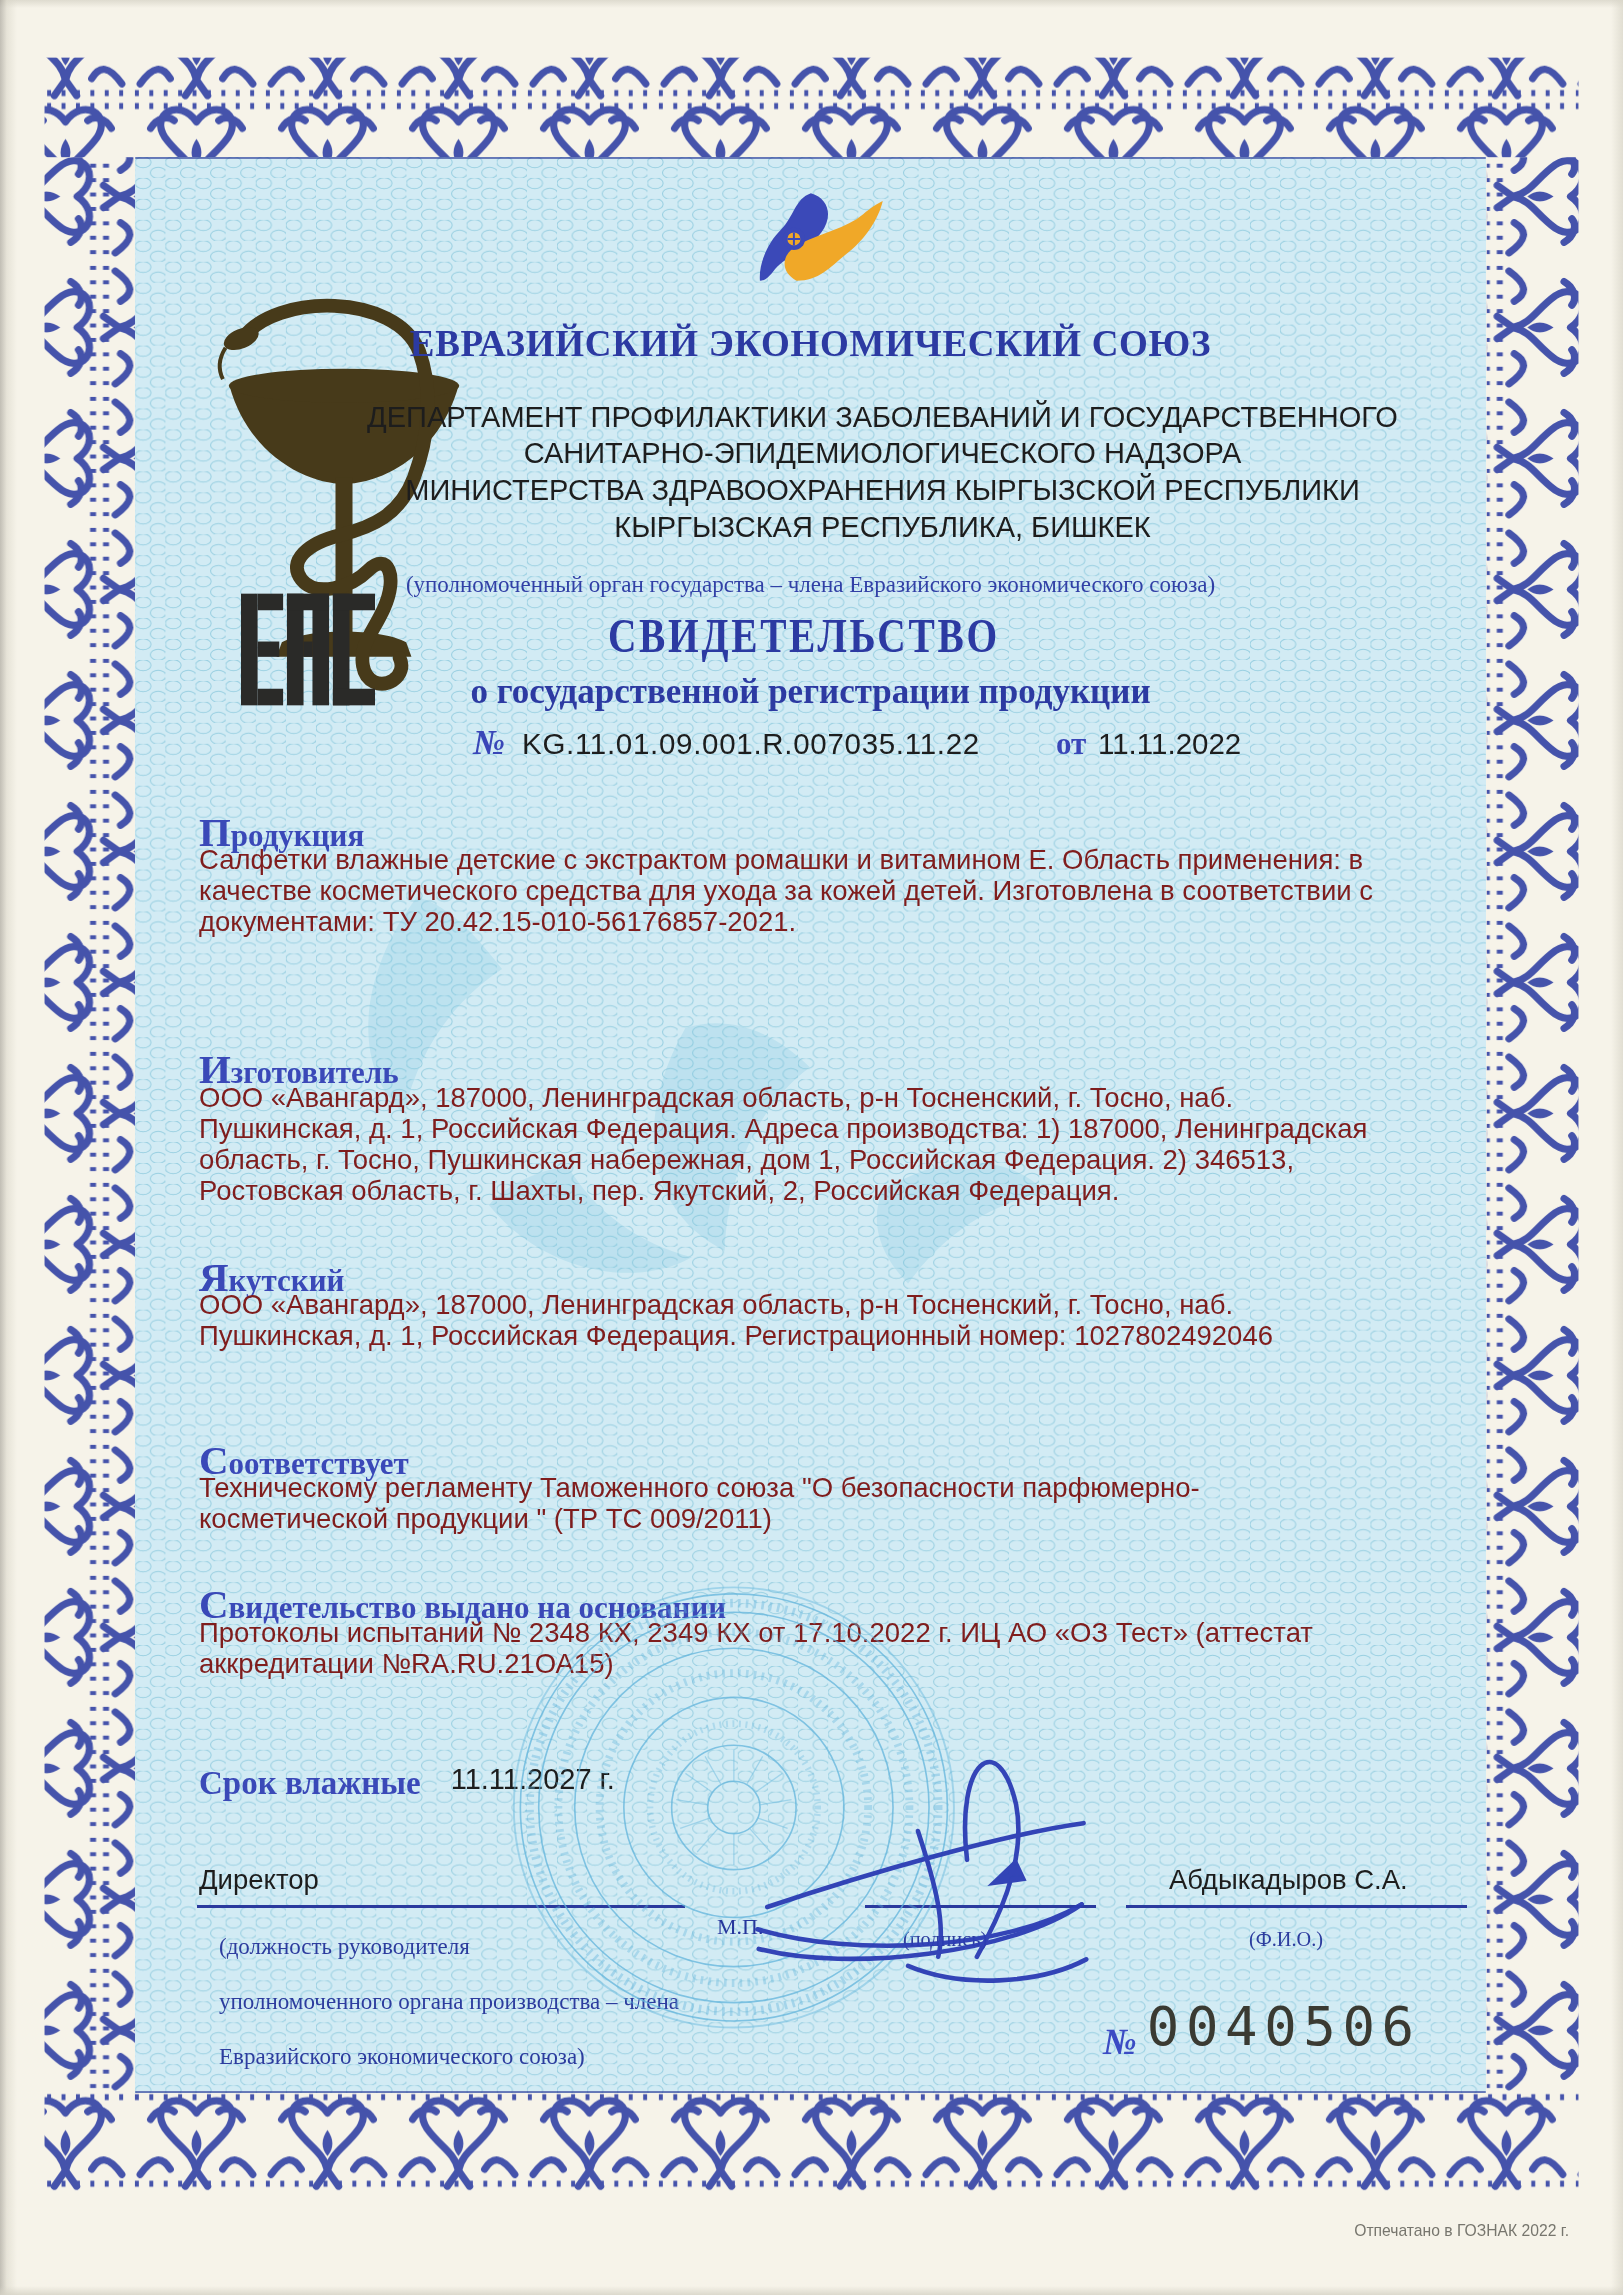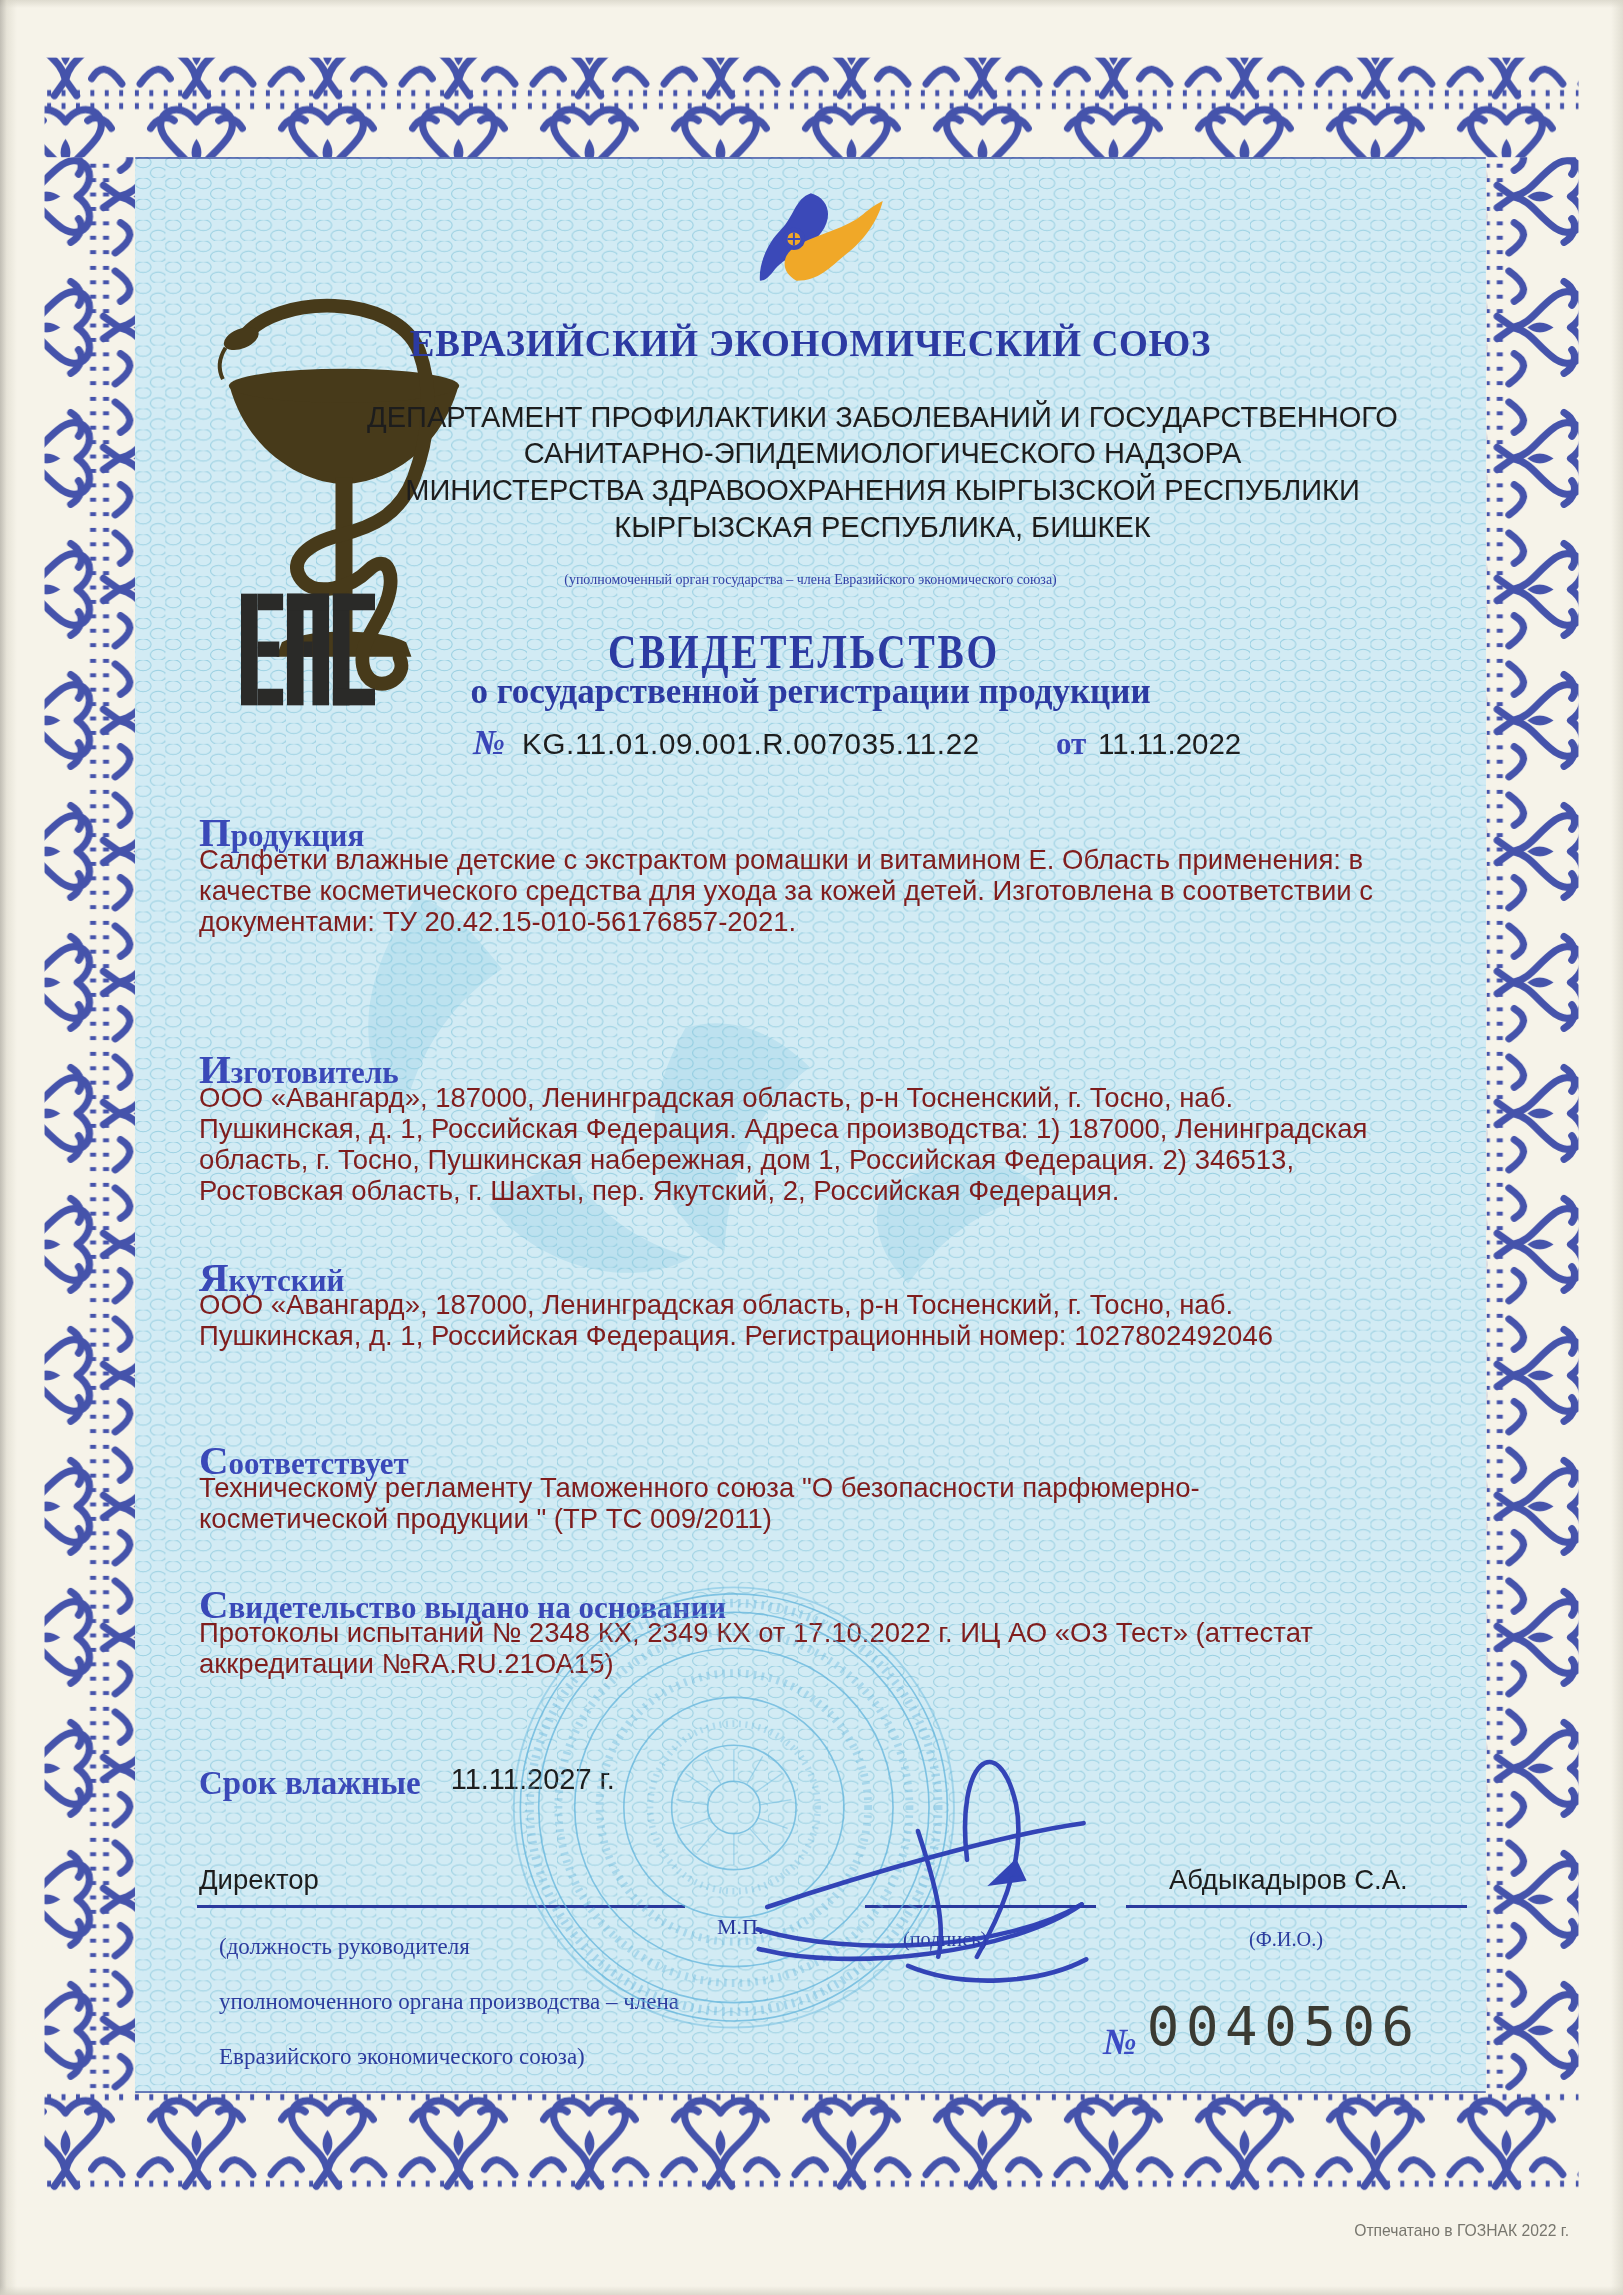--- a/index.html
+++ b/index.html
@@ -21,23 +21,23 @@
   .overlay{position:absolute;left:0;top:0;pointer-events:none;}
 
   
   .serifB{font-family:"Liberation Serif",serif;font-weight:bold;}
   .serif{font-family:"Liberation Serif",serif;}
   .sans{font-family:"Liberation Sans",sans-serif;}
 
   #union-title{left:0;top:165px;width:1351px;text-align:center;color:#2c3aa2;font-size:37px;letter-spacing:0.7px;}
   .dept{left:0;width:1495px;text-align:center;color:#1d1d1d;font-size:29px;}
   #dept0{top:244px;} #dept1{top:280px;} #dept2{top:317px;} #dept3{top:354px;}
-  #auth-note{left:0;top:415px;width:1351px;text-align:center;color:#3140a6;font-size:14px;}
-
-  #cert-title{left:0;top:467px;width:1337px;text-align:center;color:#2c3aa2;}
+  #auth-note{left:0;top:415px;width:1351px;text-align:center;color:#3140a6;font-size:23px;}
+
+  #cert-title{left:0;top:451px;width:1337px;text-align:center;color:#2c3aa2;}
   #cert-title span{display:inline-block;font-size:48px;letter-spacing:3.3px;transform:scaleX(.82);}
   #cert-subtitle{left:0;top:515px;width:1351px;text-align:center;color:#2c3aa2;font-size:35px;}
   #number-row{left:338px;top:566px;white-space:nowrap;}
   #number-row .no{color:#3946b8;font-size:35px;font-style:italic;}
   #number-row .num{color:#1d1d1d;font-size:29.5px;letter-spacing:0.7px;margin-left:17px;}
   #number-row .ot{color:#3946b8;font-size:31px;margin-left:76px;}
   #number-row .date{color:#1d1d1d;font-size:29.5px;margin-left:11.8px;}
   .sec-title{position:absolute;left:0;color:#3a49b8;font-size:31px;line-height:31px;}
   .sec-title::first-letter{font-size:1.32em;}
   .sec-body{position:absolute;left:0;width:1186px;color:#7f1d1d;font-size:27.5px;line-height:31px;}

